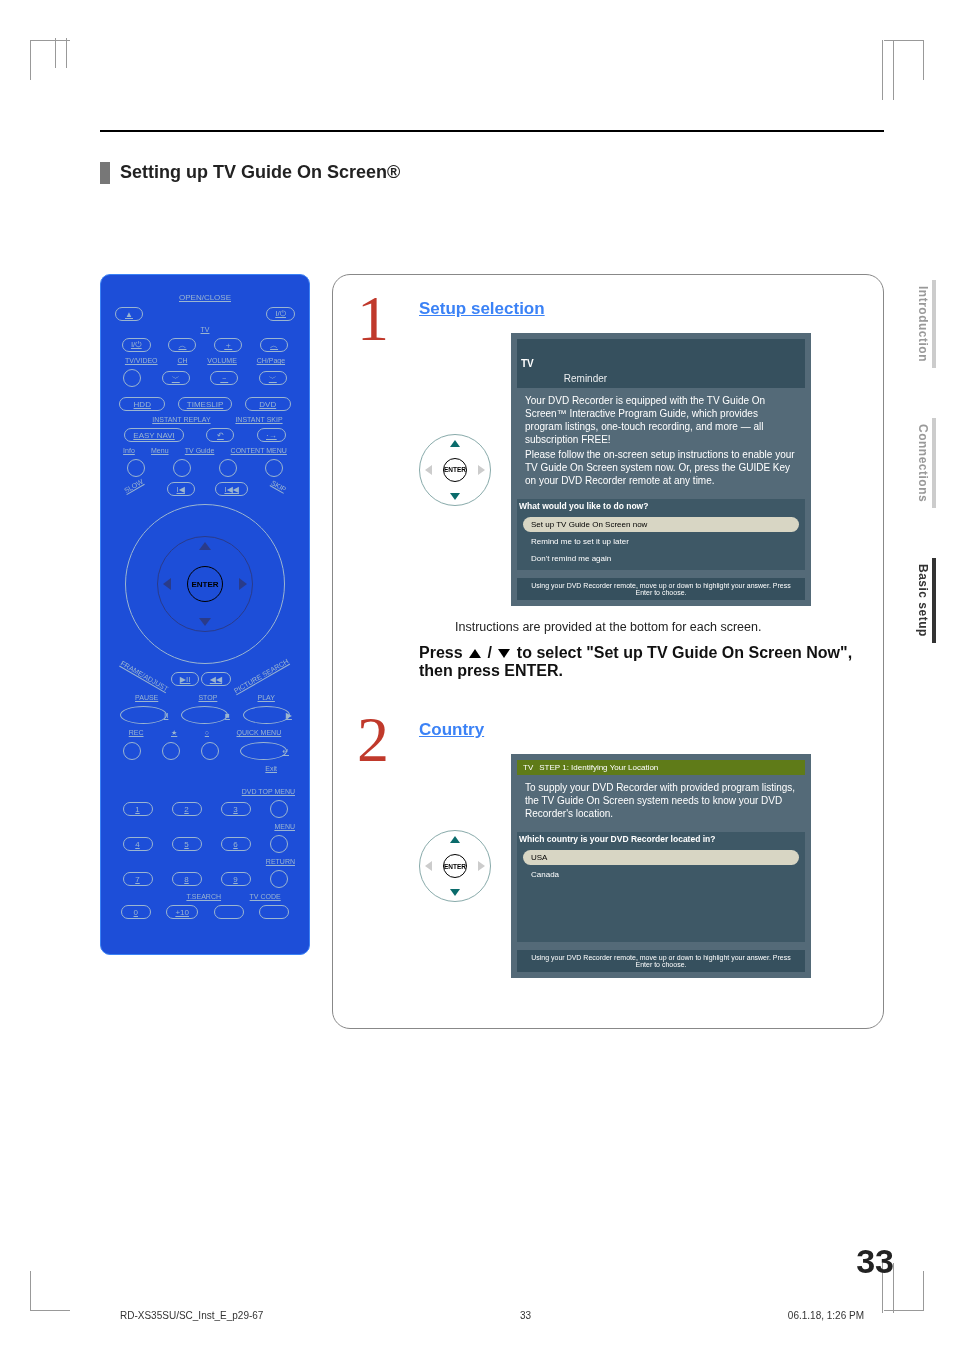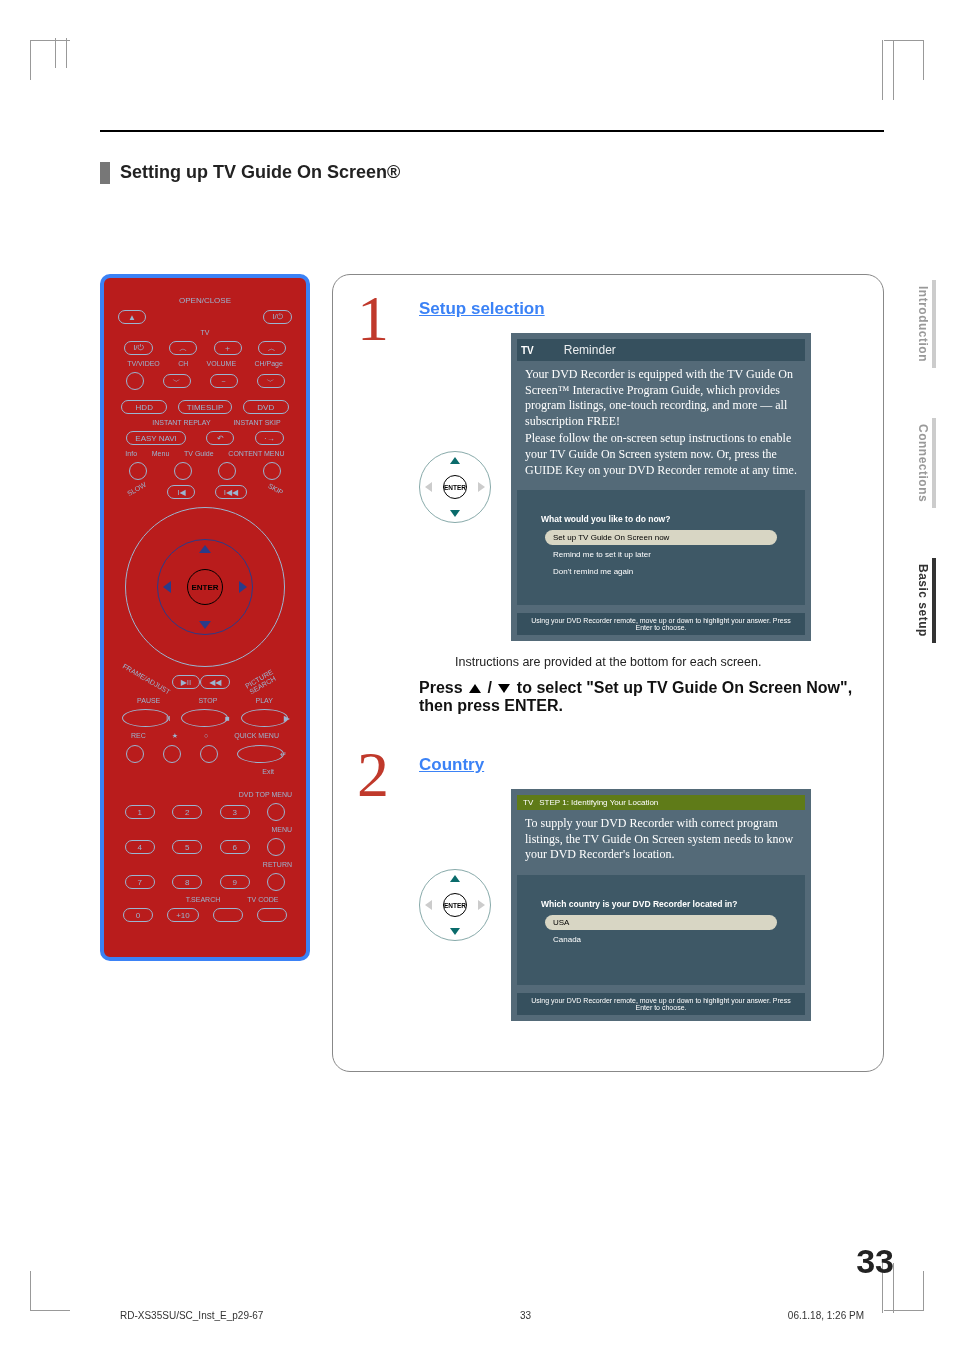--- a/index.html
+++ b/index.html
@@ -57,27 +57,28 @@
     font-weight: bold;
     padding: 6px 2px;
     border-right: 4px solid #ccc;
     letter-spacing: .5px;
   }
   .side-tab.current { color: #333; border-right-color: #333; }
 
   .content-row { display:flex; gap: 22px; }
   .remote-col { width: 210px; }
   .remote {
-    background: #b91c1c;
-    border: 4px solid #3b82f6;
+    background: #1d4ed8;
+    border: 1px solid #3b82f6;
     border-radius: 10px;
     padding: 18px 14px 30px;
     font-size: 8px;
     color: #9bb5d0;
     text-align: center;
+    text-decoration: underline;
   }
   .remote .row { display:flex; justify-content: space-around; align-items:center; margin: 5px 0; gap:4px;}
   .pill { border:1px solid #9bb5d0; border-radius: 10px; padding: 2px 8px; font-size:8px; min-width:28px; display:inline-flex; align-items:center; justify-content:center; height:14px;}
   .pill.wide { min-width: 46px; }
   .circle { width:21px; height:18px; border:1px solid #9bb5d0; border-radius:50%; display:inline-flex; align-items:center; justify-content:center;padding-left:45px;}
   .dpad-wrap { position:relative; width: 160px; height:160px; margin: 8px auto; }
   .dpad-outer { position:absolute; inset:0; border:1px solid #9bb5d0; border-radius:50%;}
   .dpad-inner { position:absolute; top:32px; left:32px; right:32px; bottom:32px; border:1px solid #2a3b8a; border-radius:50%; }
   .dpad-center { position:absolute; top:62px; left:62px; width:36px; height:36px; border:1.5px solid #000; border-radius:50%; display:flex; align-items:center; justify-content:center; font-size:8px; color:#000; font-weight:bold;}
   .dpad-arrow { position:absolute; width:0; height:0; }
@@ -110,23 +111,23 @@
     background: #546a78;
     color: #fff;
     font-size: 9px;
     padding: 6px;
     flex:1;
     margin-left: 20px;
     max-width: 300px;
   }
   .tv-hdr { background:#36505e; padding:4px; display:flex; align-items:center; gap:30px;}
   .tv-hdr .logo { font-weight:bold; font-size:10px; }
-  .tv-hdr .tag { font-size:12px; opacity:.9;}
-  .tv-body { padding: 6px 8px; font-size: 12px; line-height:1.3;font-family:Liberation Serif, serif; }
-  .tv-panel { background:#3e5866; margin-top:6px; padding:24px; }
+  .tv-hdr .tag { font-size:10px; opacity:.9;margin-top:30px;}
+  .tv-body { padding: 6px 8px; font-size: 10px; line-height:1.3; }
+  .tv-panel { background:#3e5866; margin-top:6px; padding:2px; }
   .tv-panel .q { font-weight:bold; margin-bottom:6px; font-size:8.5px;}
   .tv-opt { font-size:8px; padding:3px 8px; margin:2px 4px; }
   .tv-opt.sel { background:#d8d6c4; color:#000; border-radius:10px; }
   .tv-foot { background:#36505e; padding:4px 6px; font-size:7px; text-align:center; margin-top:8px;}
   .tv-step-bar { background:#5f7b18; padding:3px 6px; font-size:8px; display:flex; align-items:center; gap:6px;}
 
   .instr-line { font-size: 12.5px; color:#222; margin: 14px 0 10px 36px;}
   .action-line { font-size: 16px; font-weight: bold; color:#111; margin: 6px 0 24px 0; }
   .tri { display:inline-block; width:0; height:0; vertical-align: middle; margin:0 2px;}
   .tri.up { border-left:6px solid transparent; border-right:6px solid transparent; border-bottom:9px solid #000;}
@@ -357,21 +358,21 @@
                 <div class="a left"></div>
                 <div class="a right"></div>
               <div class="center">ENTER</div>
             </div>
             <div class="tv-screen">
               <div class="tv-step-bar">
                   <span class="logo">TV</span>
                   <span>STEP 1: Identifying Your Location</span>
                 </div>
               <div class="tv-body">
-                <div>To supply your DVD Recorder with correct program listings, the TV Guide On Screen system needs to know your DVD Recorder's location.</div>
+                <div>To supply your DVD Recorder with provided program listings, the TV Guide On Screen system needs to know your DVD Recorder's location.</div>
               </div>
               <div class="tv-panel" style="min-height:110px;">
                 <div class="q">Which country is your DVD Recorder located in?</div>
                 <div class="tv-opt sel">USA</div>
                 <div class="tv-opt">Canada</div>
               </div>
               <div class="tv-foot">Using your DVD Recorder remote, move up or down to highlight your answer. Press Enter to choose.</div>
             </div>
           </div>
         </div>

